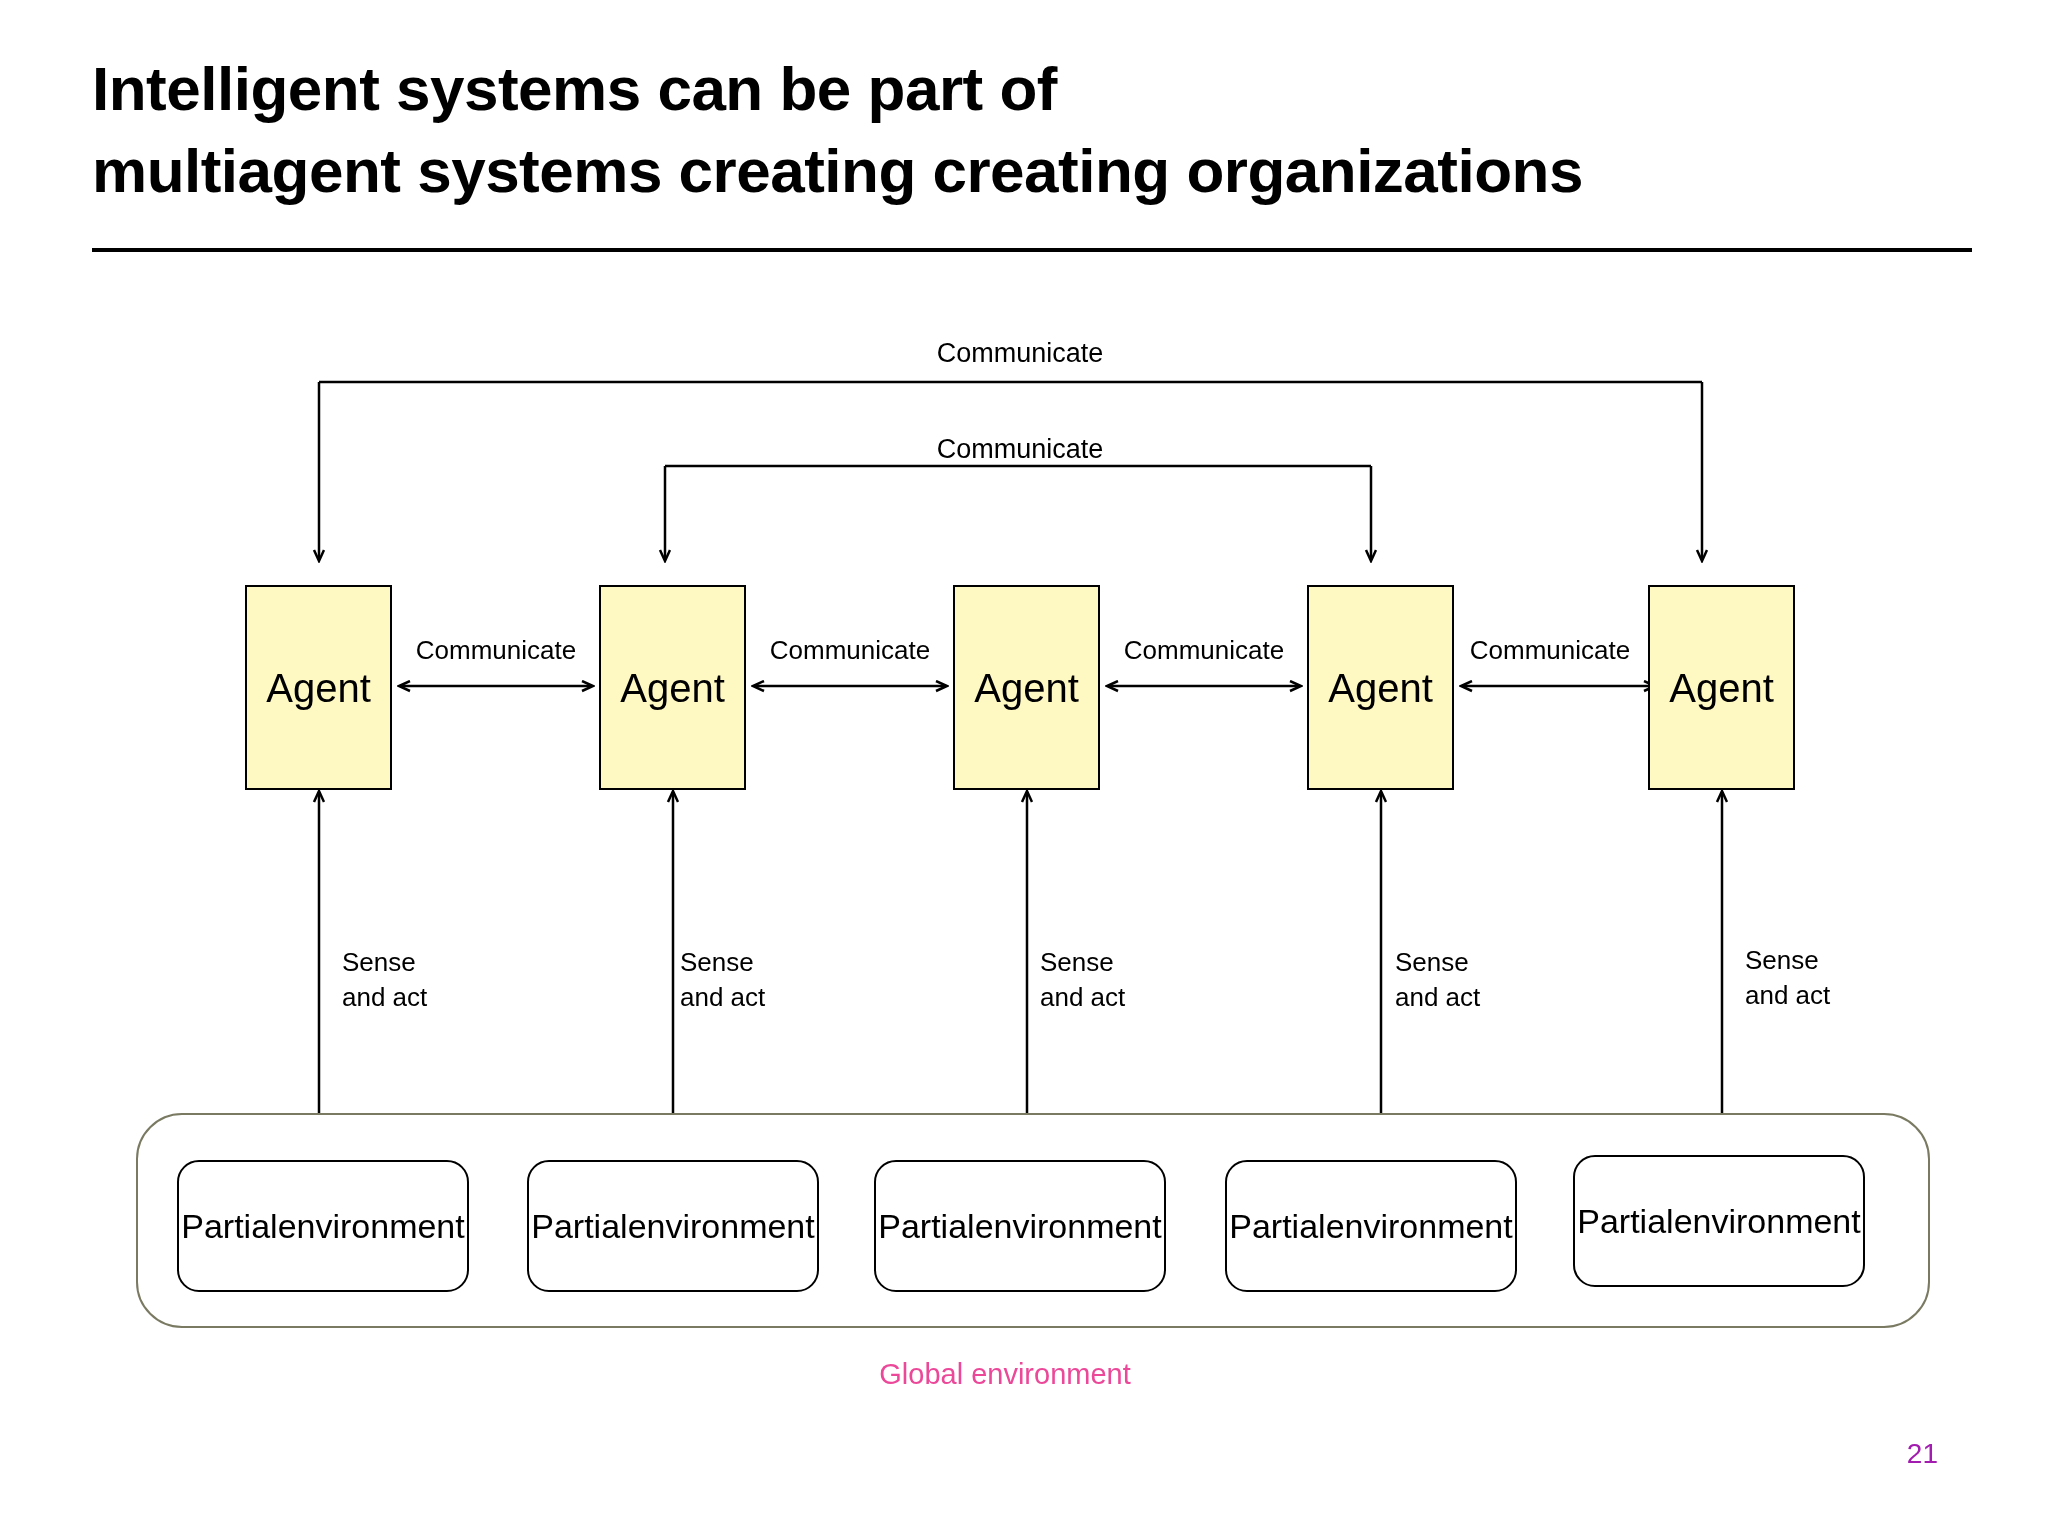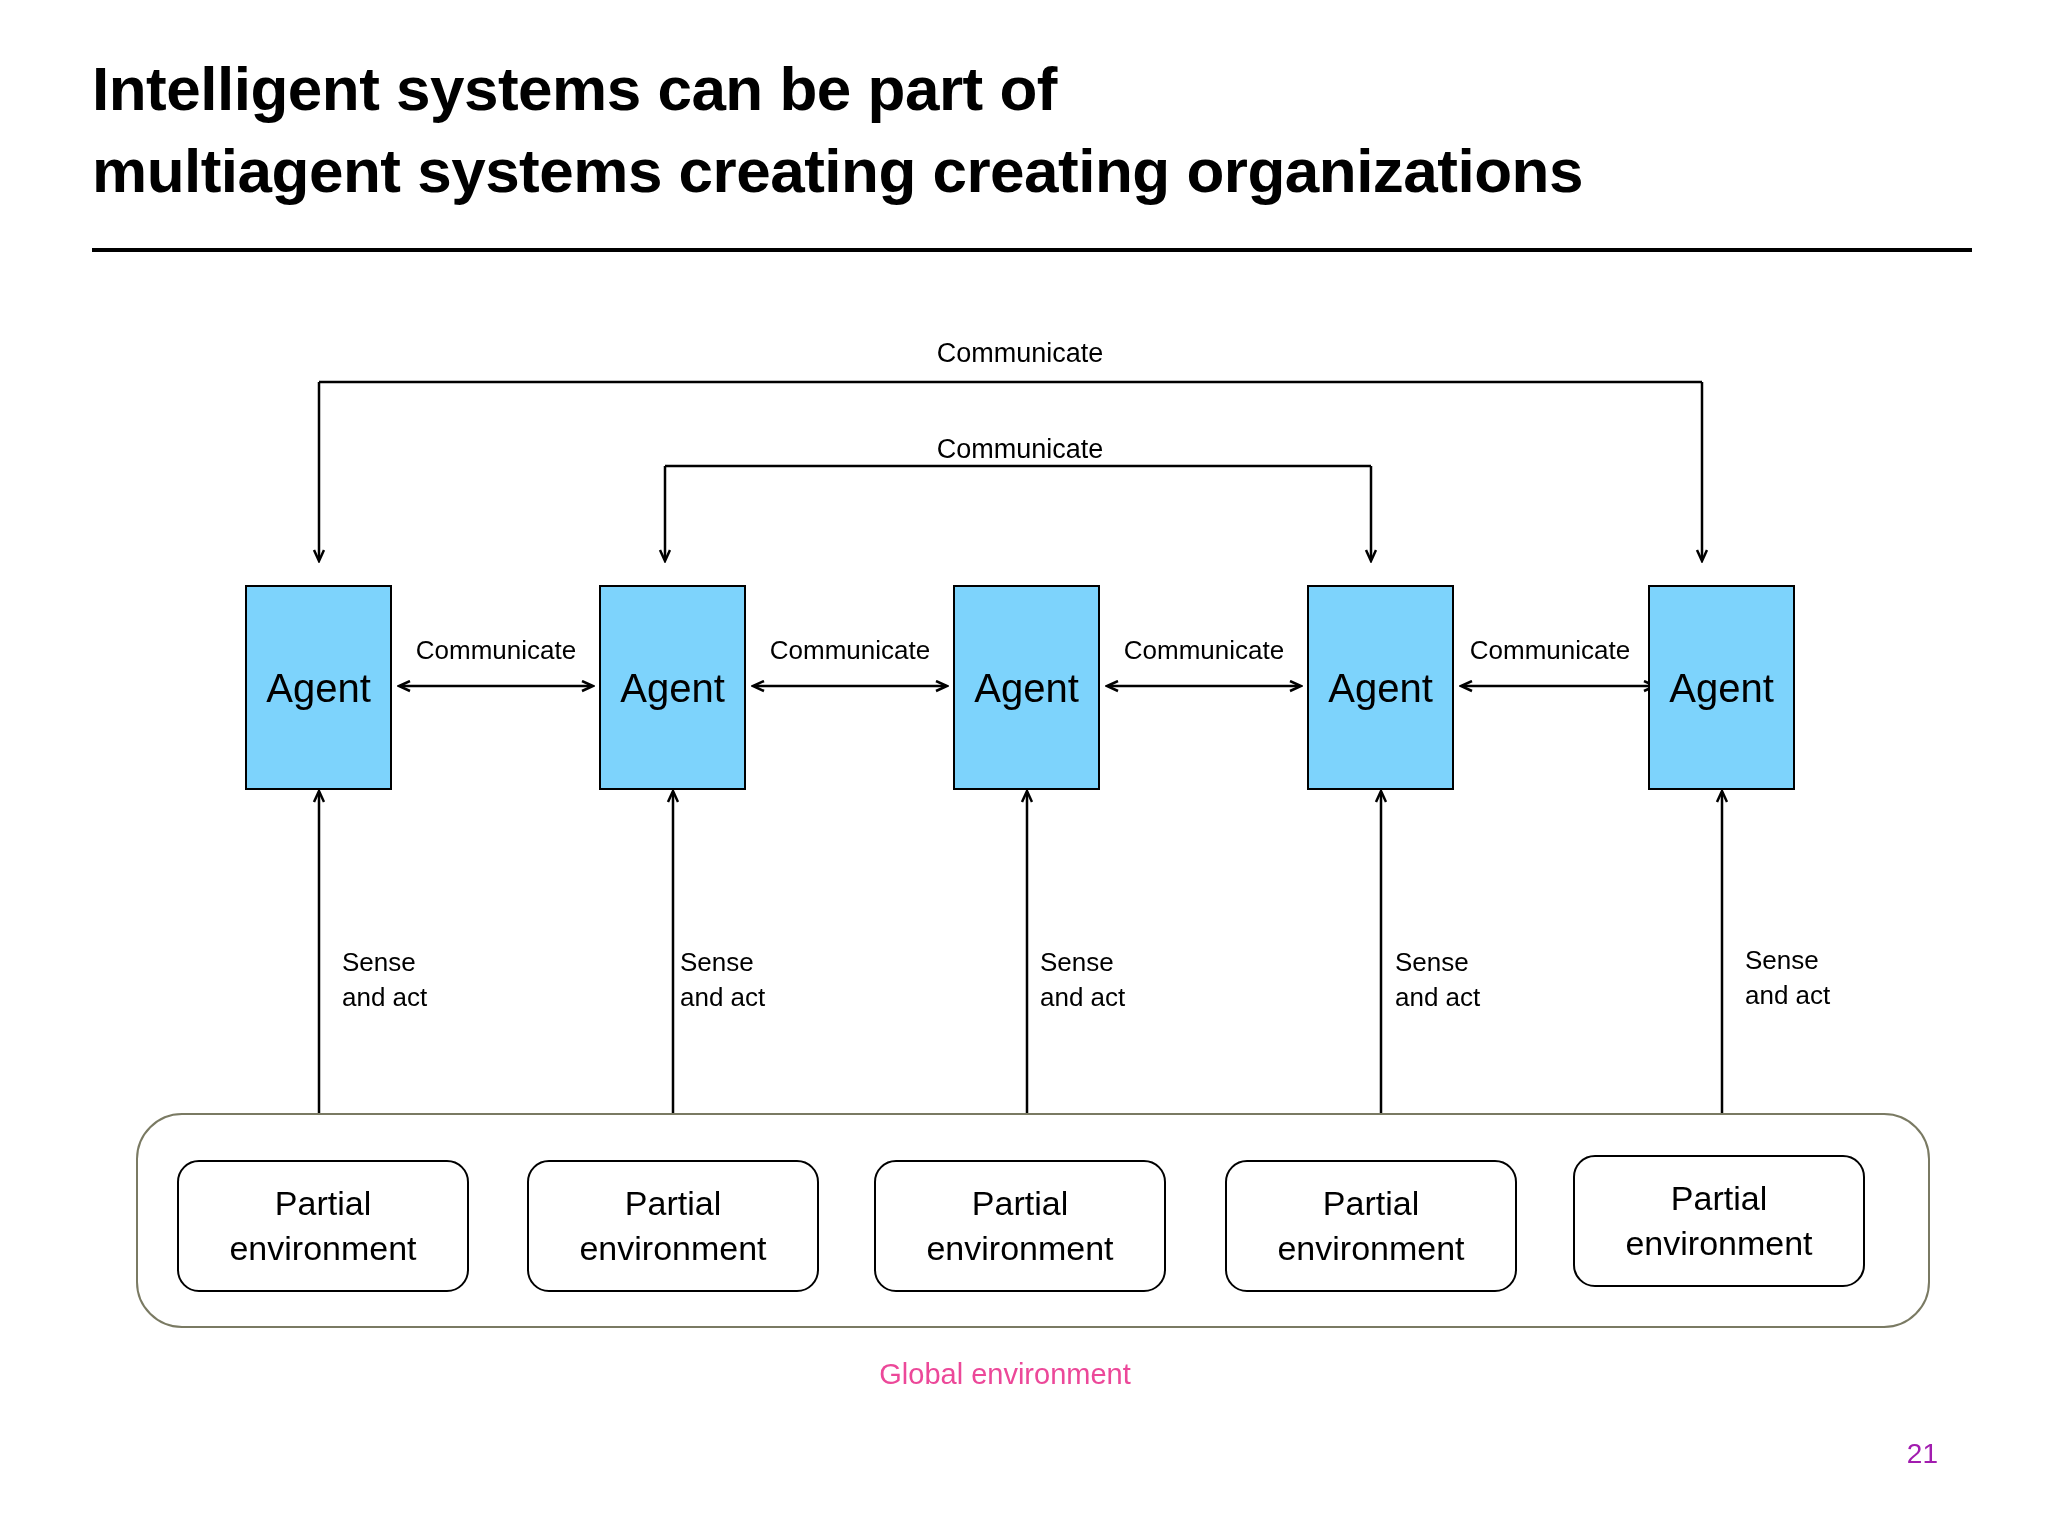--- a/index.html
+++ b/index.html
@@ -51,21 +51,21 @@
     position: absolute;
     left: 0;
     top: 0;
   }
 
   
   .agent-box {
     position: absolute;
     box-sizing: border-box;
     border: 2.5px solid #000000;
-    background: #7dd3fc;
+    background: #fef9c3;
     display: flex;
     align-items: center;
     justify-content: center;
   }
   .agent-label {
     font-size: 40px;
     color: #000000;
     line-height: 1;
   }
 
@@ -77,21 +77,21 @@
     border-radius: 46px;
     background: #ffffff;
   }
   .penv-box {
     position: absolute;
     box-sizing: border-box;
     border: 2.5px solid #000000;
     border-radius: 22px;
     background: #ffffff;
     display: flex;
-    flex-direction: column;
+    flex-direction: row;
     align-items: center;
     justify-content: center;
   }
   .penv-line {
     font-size: 34px;
     color: #000000;
     line-height: 1.32;
     white-space: nowrap;
   }
 

